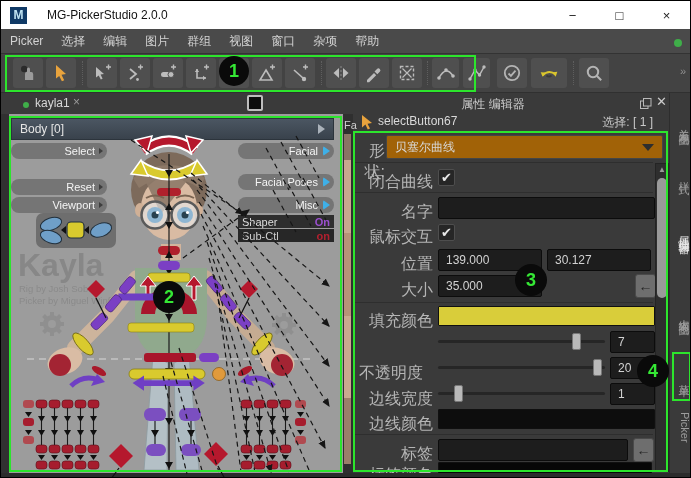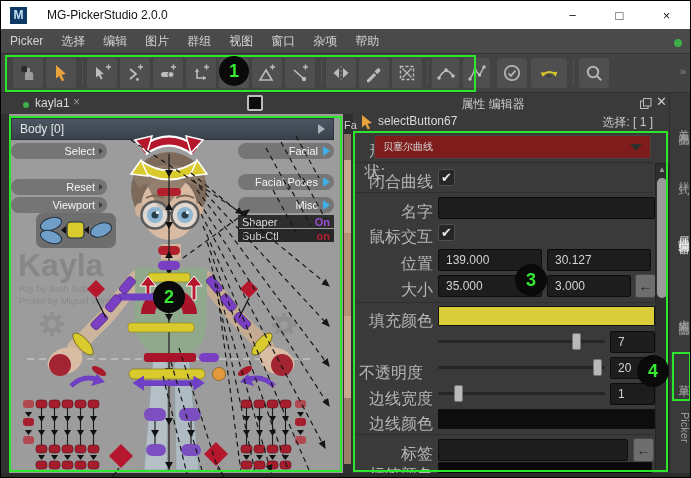--- a/index.html
+++ b/index.html
@@ -57,21 +57,21 @@
   .field{position:absolute;background:#1d1d1d;border:1px solid #0c0c0c;border-radius:2px;color:#d2d2d2;font-size:12px;display:flex;align-items:center;padding:0 7px;}
   .swatch{position:absolute;border:1px solid #101010;border-radius:1px;}
   .cb{position:absolute;width:17px;height:17px;background:#262626;border:1px solid #4e4e4e;border-radius:2px;color:#e8e8e8;font-size:13px;display:flex;align-items:center;justify-content:center;}
   .cb::after{content:"";}
   .cb.on::after{content:"\2714";}
   .sep{position:absolute;left:354px;width:298px;height:1px;background:#474747;border-bottom:1px solid #2e2e2e;}
   .slider{position:absolute;width:167px;height:17px;}
   .slider .track{position:absolute;left:0;right:0;top:7px;height:3px;background:#262626;border-radius:2px;}
   .slider .handle{position:absolute;top:0;width:9px;height:17px;background:#b9b9b9;border-radius:2px;border:1px solid #777;}
   .arrowbtn{position:absolute;width:21px;height:24px;background:#6e6e6e;border:1px solid #4a4a4a;border-radius:3px;color:#242424;font-size:14px;font-weight:bold;display:flex;align-items:center;justify-content:center;}
-  #dropdown{left:373px;top:134px;width:277px;height:24px;background:#7f1d1d;border:1px solid #454545;border-radius:2px;color:#d8d8d8;font-size:10px;display:flex;align-items:center;padding:0 8px;}
+  #dropdown{left:385px;top:134px;width:277px;height:24px;background:#a16207;border:1px solid #454545;border-radius:2px;color:#d8d8d8;font-size:12px;display:flex;align-items:center;padding:0 8px;}
   #dropdown .dtri{margin-left:auto;width:0;height:0;border-top:7px solid #2e2e2e;border-left:6px solid transparent;border-right:6px solid transparent;}
   
   #sb-track{left:654px;top:162px;width:14px;height:309px;background:#2e2e2e;border:1px solid #242424;}
   #sb-up{left:654px;top:162px;width:14px;height:13px;color:#9a9a9a;font-size:8px;text-align:center;line-height:13px;}
   #sb-thumb{left:656px;top:177px;width:10px;height:120px;background:#9a9a9a;border-radius:5px;}
   
   #vtabs{left:668px;top:92px;width:23px;height:386px;background:#3a3a3a;border-left:1px solid #2d2d2d;}
   .vtab{position:absolute;left:671px;width:19px;writing-mode:vertical-rl;font-size:11px;color:#9c9c9c;letter-spacing:2px;text-align:center;}
   .vtab.active{color:#e9e9e9;}
   #bottomstrip{left:0;top:472px;width:691px;height:6px;background:#2c2c2c;}
@@ -515,23 +515,20 @@
       <span>139.000</span>
     </div>
   <div class="field" style="left:546px;top:248px;width:104px;height:22px">
       <span>30.127</span>
     </div>
 
   <div class="ae-label" style="left:352px;top:279px">大小</div>
   <div class="field" style="left:437px;top:274px;width:104px;height:22px">
       <span>35.000</span>
     </div>
-  <div class="field" style="left:546px;top:274px;width:84px;height:22px">
-      <span>3.000</span>
-    </div>
   <div class="arrowbtn" style="left:634px;top:273px">←</div>
   <div class="sep" style="top:301px"></div>
 
   <div class="ae-label" style="left:352px;top:310px">填充颜色</div>
   <div class="swatch" style="left: 437px; top: 305px; width: 217px; height: 20px; background: rgb(217, 205, 58);"></div>
 
   <div class="slider" style="left:437px;top:332px">
     <div class="track"></div>
       <div class="handle" style="left: calc(85% - 7.7px);"></div>
   </div>

